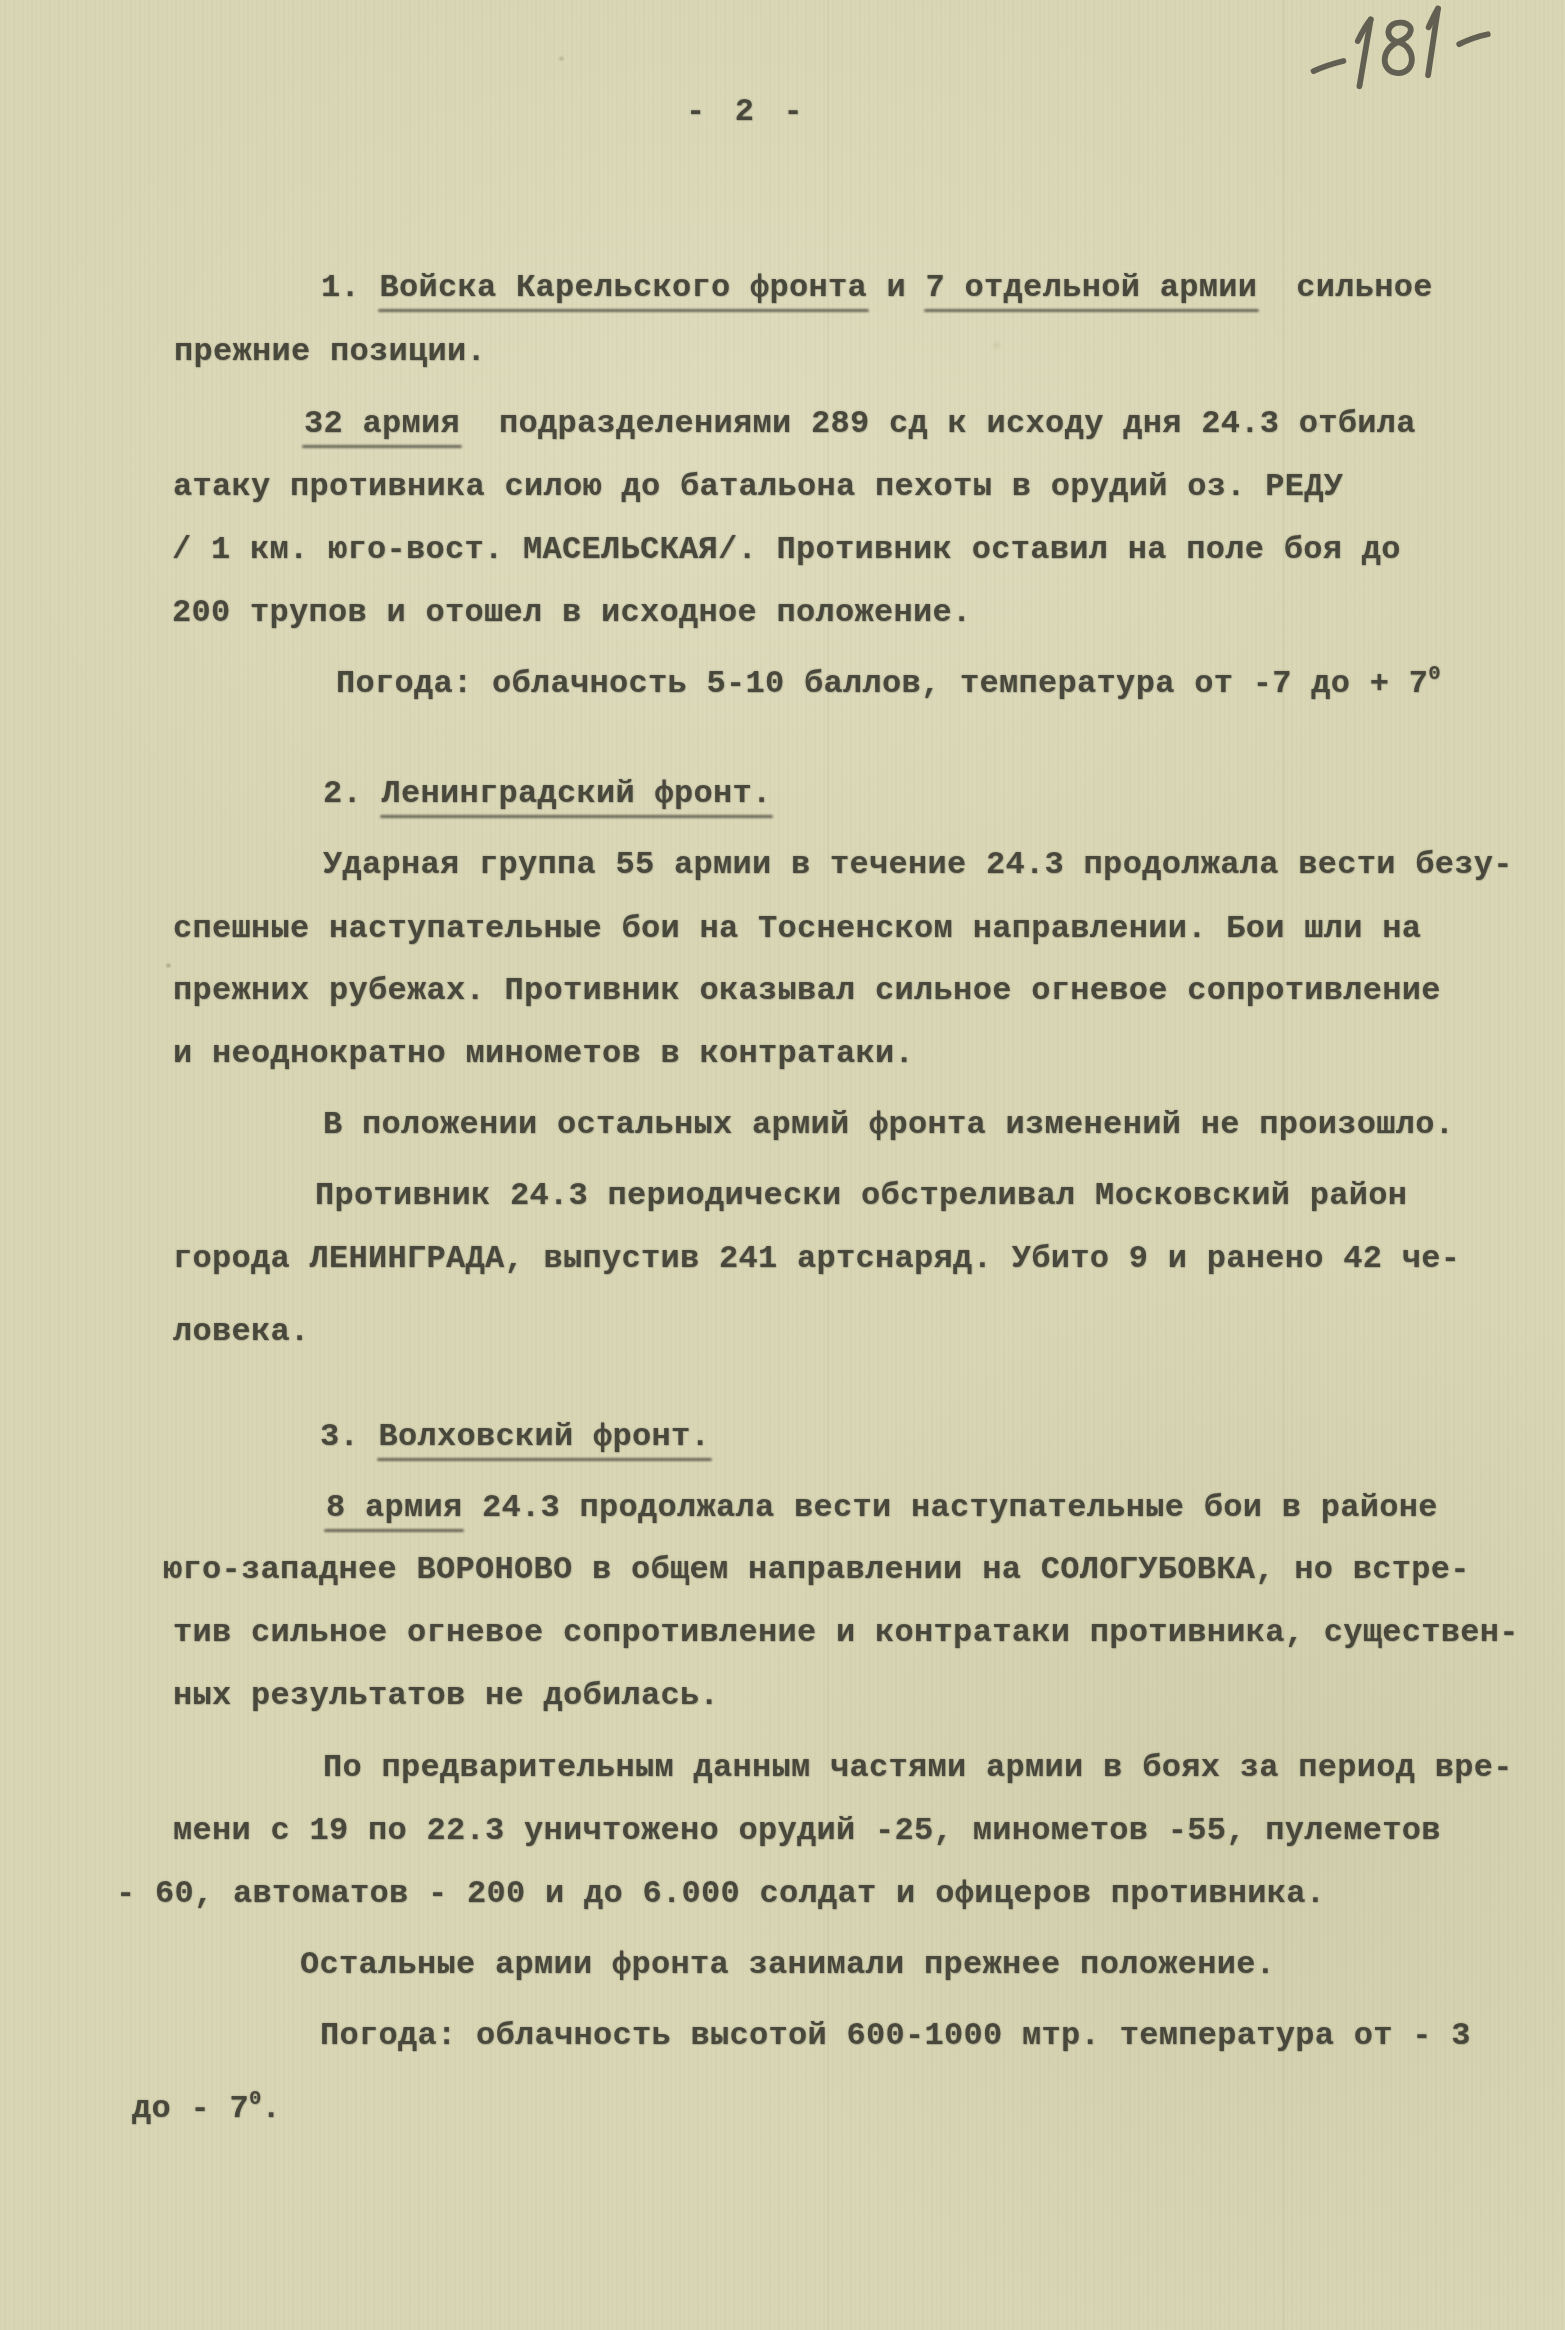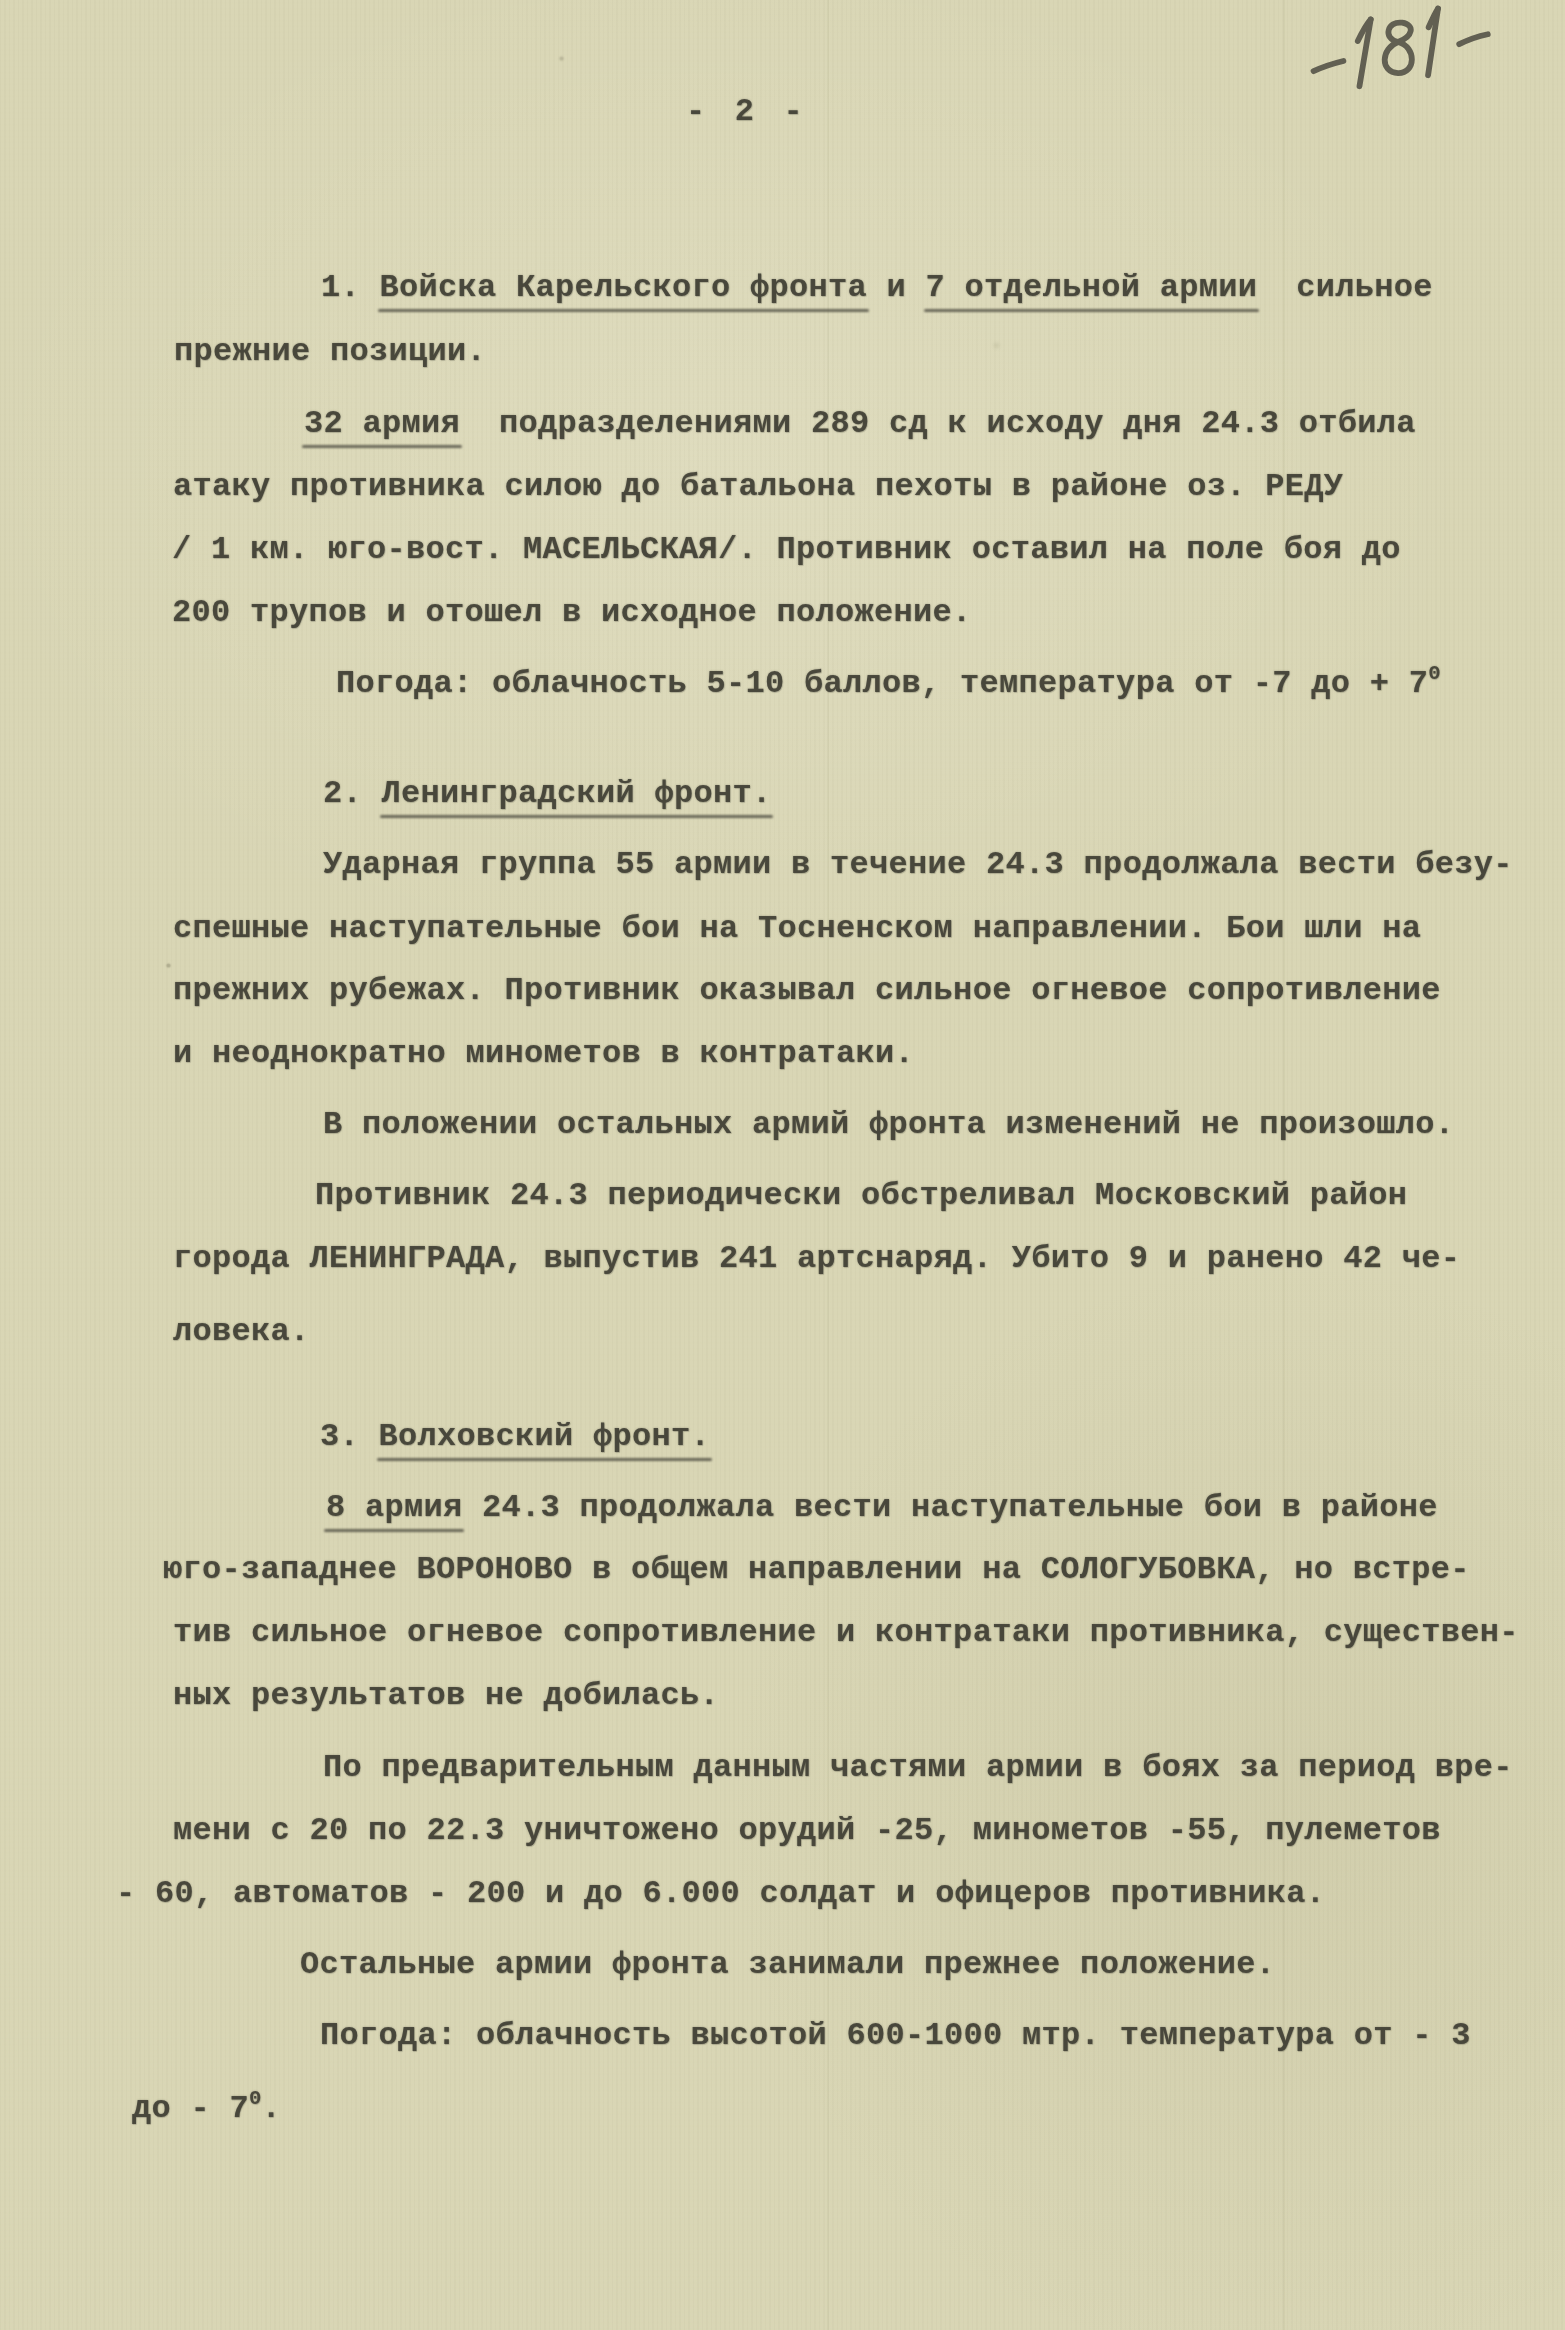--- a/index.html
+++ b/index.html
@@ -79,40 +79,40 @@
       <path d="M218 11 L190 112"></path>
       <path d="M244 70 Q266 62 290 60"></path>
     </svg>
   </div>
 
   <div class="line pageno" style="top:92px; left:686px">- 2 -</div>
 
   <div class="line" style="top:268px; left:321px"><span>1. </span><span class="u">Войска Карельского фронта</span><span> и </span><span class="u">7 отдельной армии</span><span>  сильное</span></div>
   <div class="line" style="top:332px; left:174px"><span>прежние позиции.</span></div>
   <div class="line" style="top:404px; left:304px"><span class="u">32 армия</span><span>  подразделениями 289 сд к исходу дня 24.3 отбила</span></div>
-  <div class="line" style="top:467px; left:173px"><span>атаку противника силою до батальона пехоты в районе оз. РЕДУ</span></div>
+  <div class="line" style="top:467px; left:173px"><span>атаку противника силою до батальона пехоты в орудий оз. РЕДУ</span></div>
   <div class="line" style="top:530px; left:172px"><span>/ 1 км. юго-вост. МАСЕЛЬСКАЯ/. Противник оставил на поле боя до</span></div>
   <div class="line" style="top:593px; left:172px"><span>200 трупов и отошел в исходное положение.</span></div>
   <div class="line" style="top:664px; left:336px"><span>Погода: облачность 5-10 баллов, температура от -7 до + 7</span><span class="sup">0</span></div>
 
   <div class="line" style="top:774px; left:323px"><span>2. </span><span class="u">Ленинградский фронт.</span></div>
   <div class="line" style="top:845px; left:323px"><span>Ударная группа 55 армии в течение 24.3 продолжала вести безу-</span></div>
   <div class="line" style="top:971px; left:173px"><span>прежних рубежах. Противник оказывал сильное огневое сопротивление</span></div>
   <div class="line" style="top:909px; left:173px"><span>спешные наступательные бои на Тосненском направлении. Бои шли на</span></div>
   <div class="line" style="top:1034px; left:173px"><span>и неоднократно минометов в контратаки.</span></div>
   <div class="line" style="top:1105px; left:323px"><span>В положении остальных армий фронта изменений не произошло.</span></div>
   <div class="line" style="top:1176px; left:315px"><span>Противник 24.3 периодически обстреливал Московский район</span></div>
   <div class="line" style="top:1239px; left:173px"><span>города ЛЕНИНГРАДА, выпустив 241 артснаряд. Убито 9 и ранено 42 че-</span></div>
   <div class="line" style="top:1312px; left:173px"><span>ловека.</span></div>
 
   <div class="line" style="top:1417px; left:320px"><span>3. </span><span class="u">Волховский фронт.</span></div>
   <div class="line" style="top:1488px; left:326px"><span class="u">8 армия</span><span> 24.3 продолжала вести наступательные бои в районе</span></div>
   <div class="line" style="top:1550px; left:163px"><span>юго-западнее ВОРОНОВО в общем направлении на СОЛОГУБОВКА, но встре-</span></div>
   <div class="line" style="top:1613px; left:173px"><span>тив сильное огневое сопротивление и контратаки противника, существен-</span></div>
   <div class="line" style="top:1676px; left:173px"><span>ных результатов не добилась.</span></div>
   <div class="line" style="top:1748px; left:323px"><span>По предварительным данным частями армии в боях за период вре-</span></div>
-  <div class="line" style="top:1811px; left:173px"><span>мени с 20 по 22.3 уничтожено орудий -25, минометов -55, пулеметов</span></div>
+  <div class="line" style="top:1811px; left:173px"><span>мени с 19 по 22.3 уничтожено орудий -25, минометов -55, пулеметов</span></div>
   <div class="line" style="top:1874px; left:116px"><span>- 60, автоматов - 200 и до 6.000 солдат и офицеров противника.</span></div>
   <div class="line" style="top:1945px; left:300px"><span>Остальные армии фронта занимали прежнее положение.</span></div>
   <div class="line" style="top:2016px; left:320px"><span>Погода: облачность высотой 600-1000 мтр. температура от - 3</span></div>
   <div class="line" style="top:2089px; left:132px"><span>до - 7</span><span class="sup">0</span><span>.</span></div>
 </div>
 
 
 </body></html>

